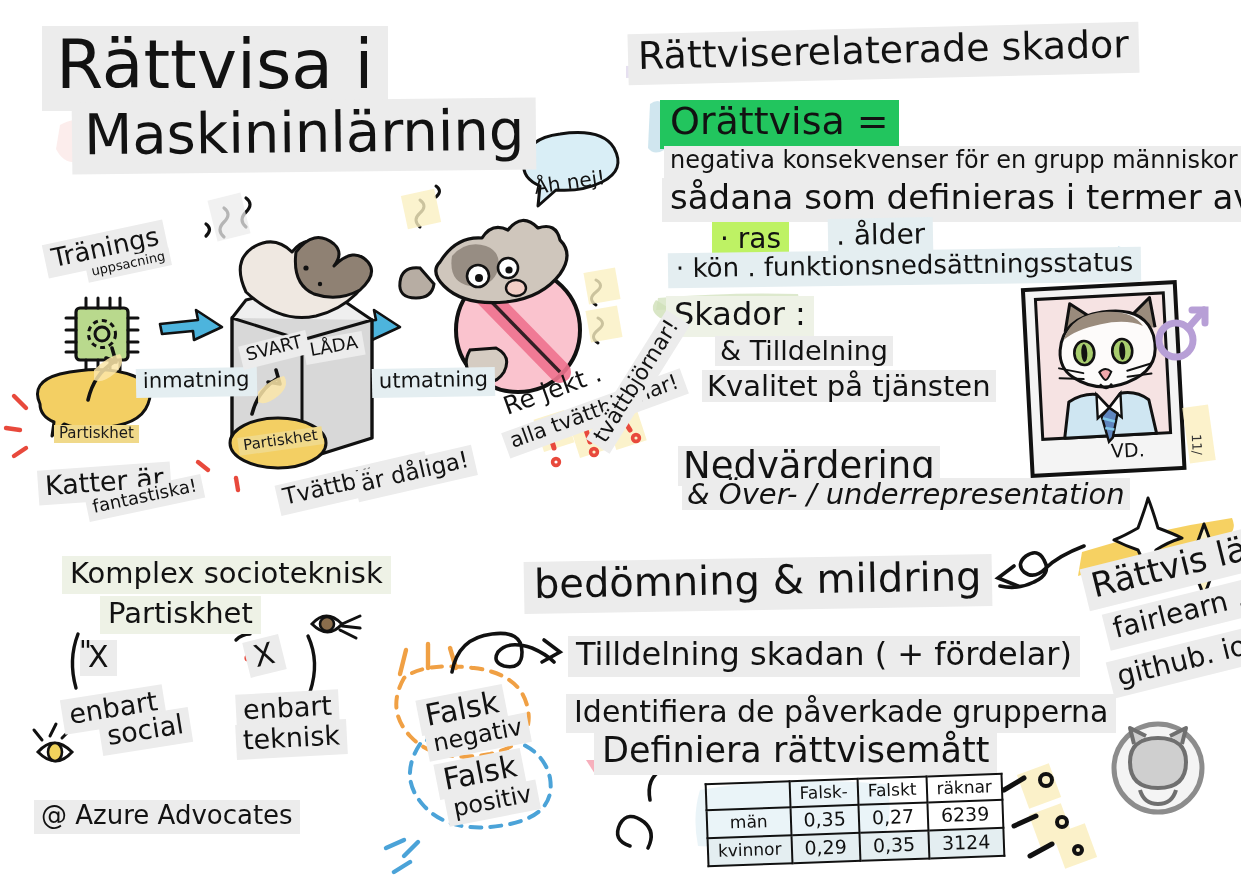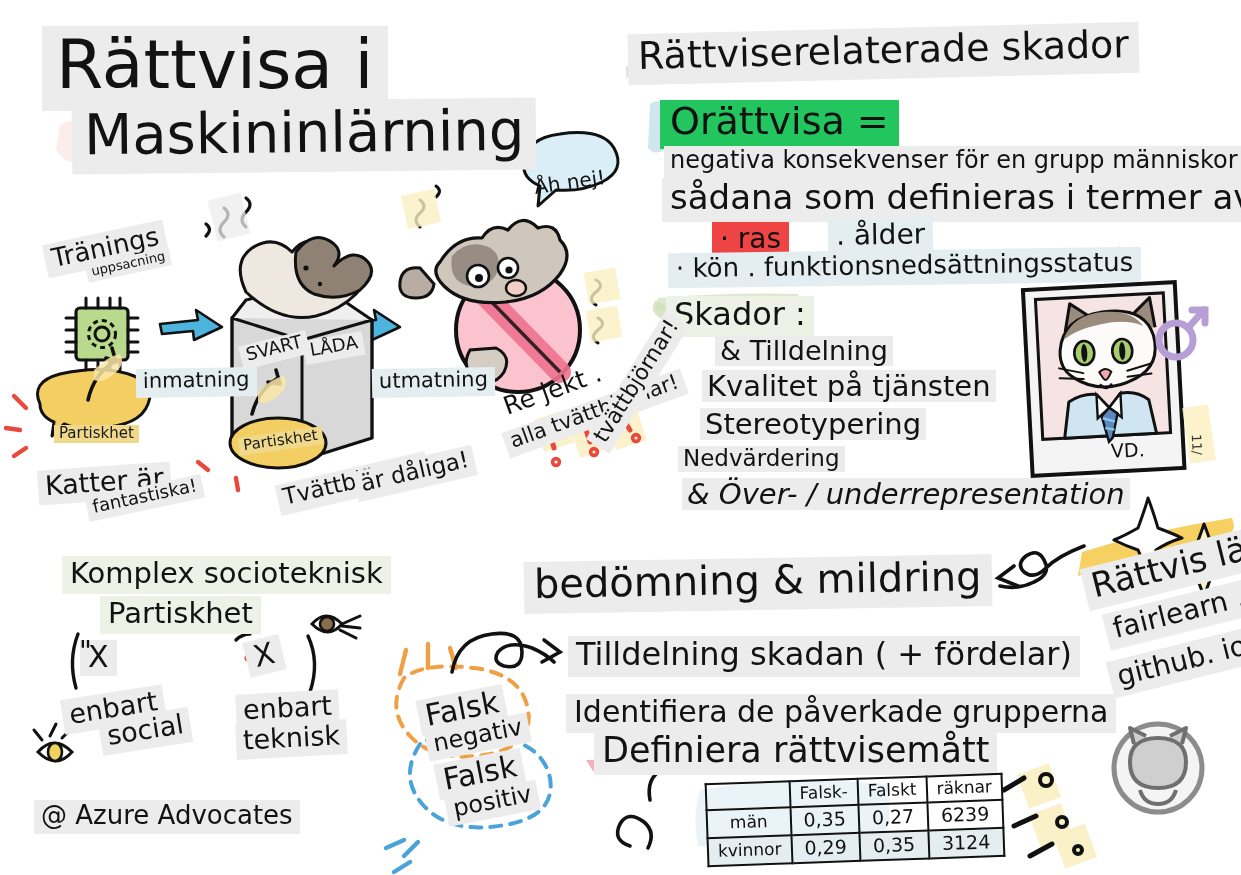--- a/index.html
+++ b/index.html
@@ -26,29 +26,29 @@
   .greenbg { background:#eef2e6; }
 
   
   #title1 { left:42px;  top:26px;  font-size:68px; letter-spacing:0px; padding:4px 14px 10px 14px; }
   #title2 { left:72px;  top:100px; font-size:56px; padding:4px 12px 10px 12px; transform:rotate(-0.6deg); }
 
   #harms-head { left:628px; top:28px; font-size:38px; padding:3px 10px 8px 10px; transform:rotate(-1.4deg); }
   #unfair-eq  { left:660px; top:100px; font-size:38px; padding:2px 10px 7px 10px; background:#22c55e;}
   #unfair-sub { left:664px; top:146px; font-size:24px; padding:2px 6px 5px 6px; }
   #unfair-def { left:662px; top:178px; font-size:34px; padding:2px 8px 7px 8px; }
-  #attr-ras   { left:712px; top:222px; font-size:28px; background:#ef4444; padding:2px 8px 6px 8px;}
+  #attr-ras   { left:712px; top:222px; font-size:28px; background:#bef264; padding:2px 8px 6px 8px;}
   #attr-alder { left:828px; top:218px; font-size:28px; background:#e4eef1; padding:2px 8px 6px 8px; transform:rotate(-1deg);}
   #attr-kon   { left:668px; top:250px; font-size:26px; background:#e4eef1; padding:2px 8px 6px 8px; transform:rotate(-0.8deg);}
 
   #skador-head { left:666px; top:296px; font-size:32px; padding:2px 8px 6px 8px; background:#eef2e6;}
   #h1 { left:690px; top:336px; font-size:27px;margin-left:25px; }
   #h2 { left:702px; top:370px; font-size:29px; }
   #h3 { left:700px; top:408px; font-size:29px; }
-  #h4 { left:678px; top:446px; font-size:23px; }
+  #h4 { left:678px; top:446px; font-size:37px; }
   #h5 { left:682px; top:478px; font-size:29px;font-style:italic; }
 
   
   #lbl-tran  { left:44px;  top:232px; font-size:26px; transform:rotate(-12deg); padding:2px 7px 5px 7px;}
   #lbl-tran2 { left:86px;  top:256px; font-size:13px; transform:rotate(-12deg); padding:1px 5px 3px 5px;}
   #lbl-in    { left:136px; top:368px; font-size:21px; background:#e4eef1; padding:2px 7px 5px 7px; transform:rotate(-1deg);}
   #lbl-out   { left:372px; top:368px; font-size:21px; background:#e4eef1; padding:2px 7px 5px 7px; transform:rotate(-1deg);}
   #lbl-svart { left:240px; top:338px; font-size:18px; transform:rotate(-14deg); padding:1px 6px 4px 6px;}
   #lbl-lada  { left:304px; top:336px; font-size:18px; transform:rotate(-10deg); padding:1px 6px 4px 6px;}
   #lbl-katter{ left:38px;  top:466px; font-size:27px; transform:rotate(-4deg); padding:2px 7px 5px 7px;}
@@ -394,21 +394,20 @@
   <div class="tx" id="unfair-eq">Orättvisa =</div>
   <div class="tx" id="unfair-sub">negativa konsekvenser för en grupp människor</div>
   <div class="tx" id="unfair-def">sådana som definieras i termer av</div>
   <div class="tx" id="attr-ras">· ras</div>
   <div class="tx" id="attr-alder">. ålder</div>
   <div class="tx" id="attr-kon">· kön . funktionsnedsättningsstatus</div>
 
   <div class="tx" id="skador-head">Skador :</div>
   <div class="tx" id="h1">&amp; Tilldelning</div>
   <div class="tx" id="h2">Kvalitet på tjänsten</div>
-  <div class="tx" id="h3">Stereotypering</div>
   <div class="tx" id="h4">Nedvärdering</div>
   <div class="tx" id="h5">&amp; Över- / underrepresentation</div>
   <div class="tx nobg" style="left:1106px; top:440px; font-size:19px; transform:rotate(-3deg);">VD.</div>
 
   <div class="tx" id="lbl-tran">Tränings</div>
   <div class="tx" id="lbl-tran2">uppsacning</div>
   <div class="tx" id="lbl-in">inmatning</div>
   <div class="tx" id="lbl-out">utmatning</div>
   <div class="tx" id="lbl-svart">SVART</div>
   <div class="tx" id="lbl-lada">LÅDA</div>

